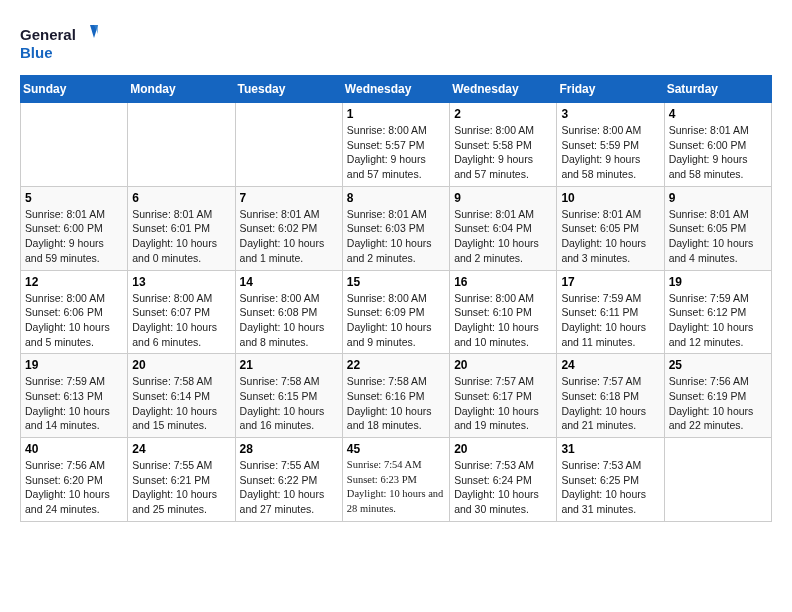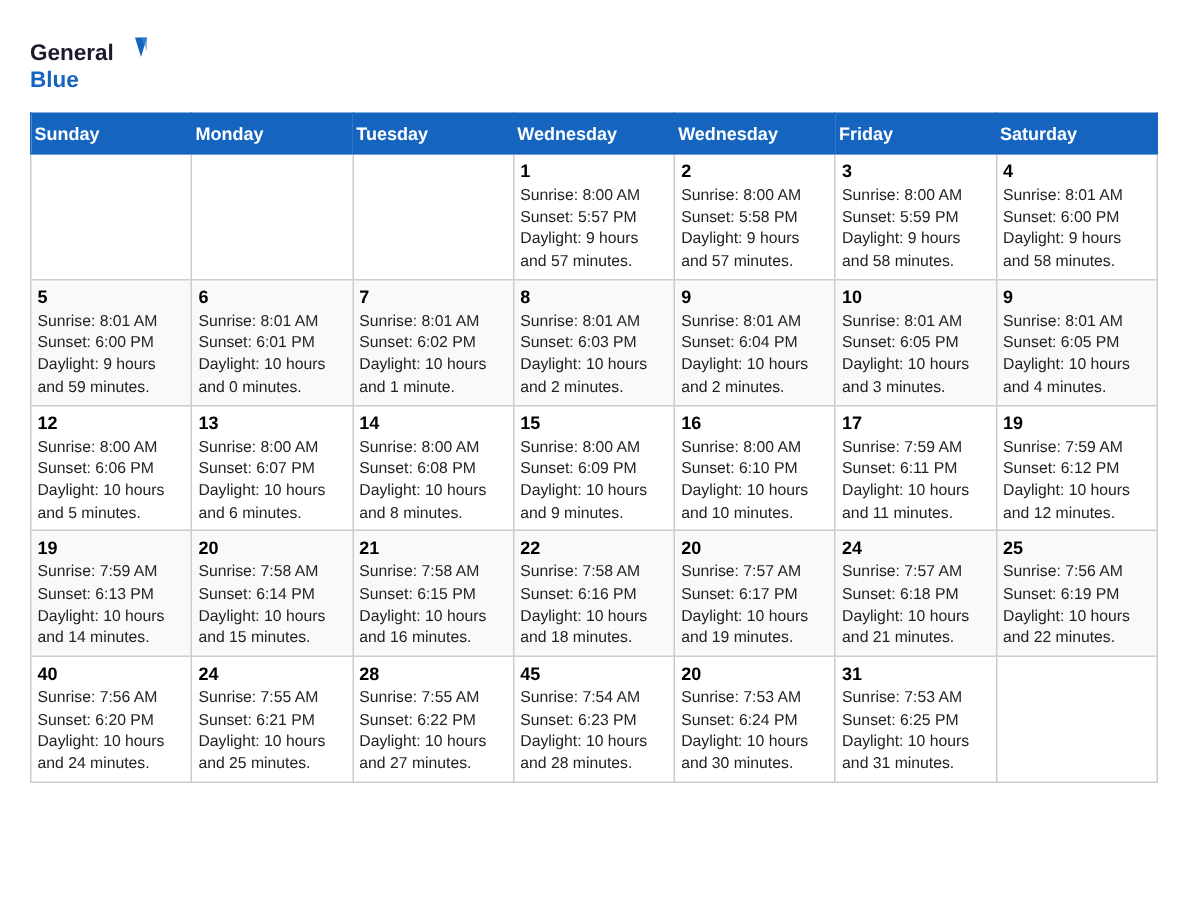--- a/index.html
+++ b/index.html
@@ -277,21 +277,21 @@
 Daylight: 10 hours and 25 minutes.</div>
         </td>
         <td>
           <span class="day-num">28</span>
           <div class="day-info" style="white-space: pre-line;">Sunrise: 7:55 AM
 Sunset: 6:22 PM
 Daylight: 10 hours and 27 minutes.</div>
         </td>
         <td>
           <span class="day-num">45</span>
-          <div class="day-info" style="white-space: pre-line;">Sunrise: 7:54 AM
+          <div class="day-info" style="white-space: pre-line; font-family: Liberation Serif, serif;">Sunrise: 7:54 AM
 Sunset: 6:23 PM
 Daylight: 10 hours and 28 minutes.</div>
         </td>
         <td>
           <span class="day-num">20</span>
           <div class="day-info" style="white-space: pre-line;">Sunrise: 7:53 AM
 Sunset: 6:24 PM
 Daylight: 10 hours and 30 minutes.</div>
         </td>
         <td>

